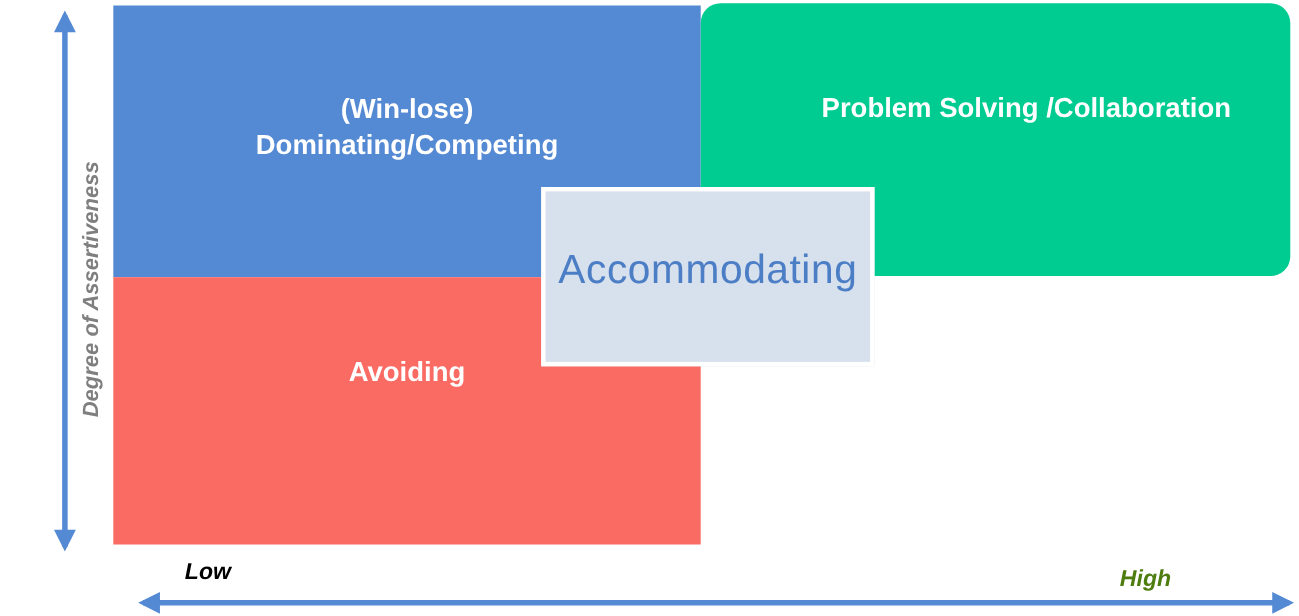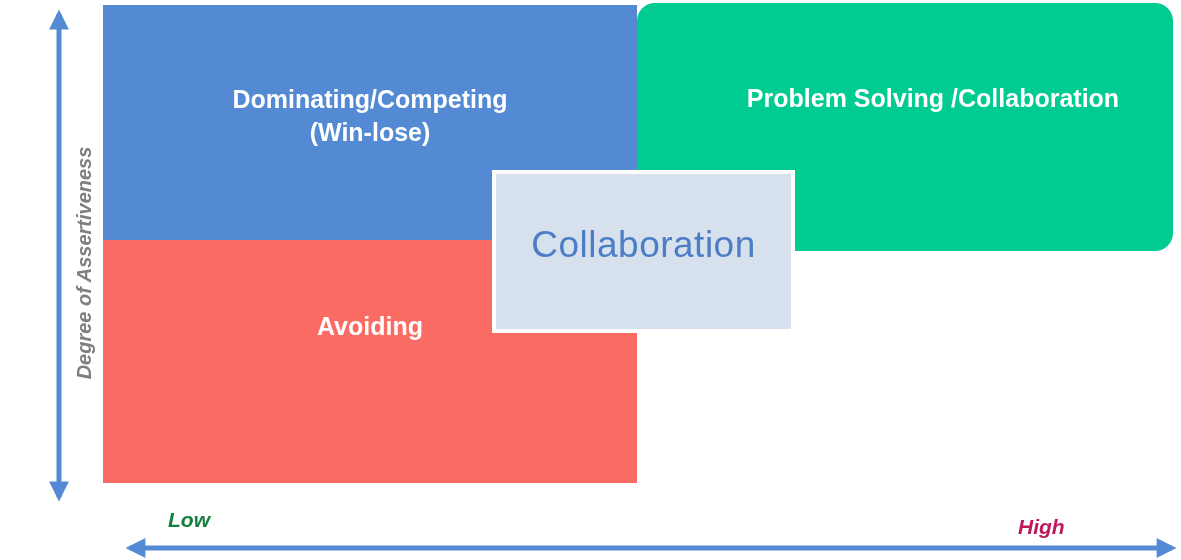--- a/index.html
+++ b/index.html
@@ -19,21 +19,21 @@
   }
   .qtext {
     text-align: center;
     color: #ffffff;
     font-weight: bold;
     font-size: 25px;
     line-height: 33px;
   }
   .quad-dominating   { left: 103px; top: 5px;   width: 534px; height: 247px; padding-top: 78px; }
   .quad-collaboration{ left: 637px; top: 3px;   width: 536px; height: 248px; padding-top: 79px; padding-left: 56px; }
-  .quad-avoiding     { left: 103px; top: 240px; width: 534px; height: 243px; padding-top: 70px; }
+  .quad-avoiding     { left: 103px; top: 252px; width: 534px; height: 243px; padding-top: 70px; }
   .quad-accommodating{ left: 637px; top: 251px; width: 535px; height: 246px; padding-top: 82px; padding-left: 70px; }
 
   .center-box {
     position: absolute;
     left: 492px; top: 170px;
     width: 303px; height: 163px;
     box-sizing: border-box;
     border: 4px solid #ffffff;
     display: flex;
     align-items: center;
@@ -83,38 +83,38 @@
       </marker>
     </defs>
     <line x1="59" y1="14" x2="59" y2="497" stroke-width="5" marker-start="url(#arrowhead)" marker-end="url(#arrowhead)" style="stroke: rgb(84, 137, 211);"></line>
     <line x1="130" y1="548" x2="1172" y2="548" stroke-width="5" marker-start="url(#arrowhead)" marker-end="url(#arrowhead)" style="stroke: rgb(84, 137, 211);"></line>
   </svg>
 
   <div class="y-label" style="color: rgb(127, 127, 127);">Degree of Assertiveness</div>
 
   <div class="quad quad-dominating" style="background-color: rgb(84, 137, 211);">
     <div class="qtext">
+      <div>(Win-lose)</div>
       <div>Dominating/Competing</div>
-      <div>(Win-lose)</div>
     </div>
   </div>
 
   <div class="quad quad-collaboration" style="background-color: rgb(0, 203, 144); border-radius: 18px;">
     <div class="qtext">
       <div>Problem Solving /Collaboration</div>
     </div>
   </div>
 
   <div class="quad quad-avoiding" style="background-color: rgb(250, 107, 100);">
     <div class="qtext">
       <div>Avoiding</div>
     </div>
   </div>
 
 
   <div class="center-box" style="background-color: rgb(215, 224, 237);">
-    <span style="color: rgb(76, 126, 198);">Collaboration</span>
+    <span style="color: rgb(76, 126, 198);">Accommodating</span>
   </div>
 
-  <div class="x-label x-label-low" style="color: #15803d; font-style: italic;">Low</div>
-  <div class="x-label x-label-high" style="color: #be185d;">High</div>
+  <div class="x-label x-label-low" style="color: #000000; font-style: italic;">Low</div>
+  <div class="x-label x-label-high" style="color: #4d7c0f;">High</div>
 
 </div>
 
 </body></html>

